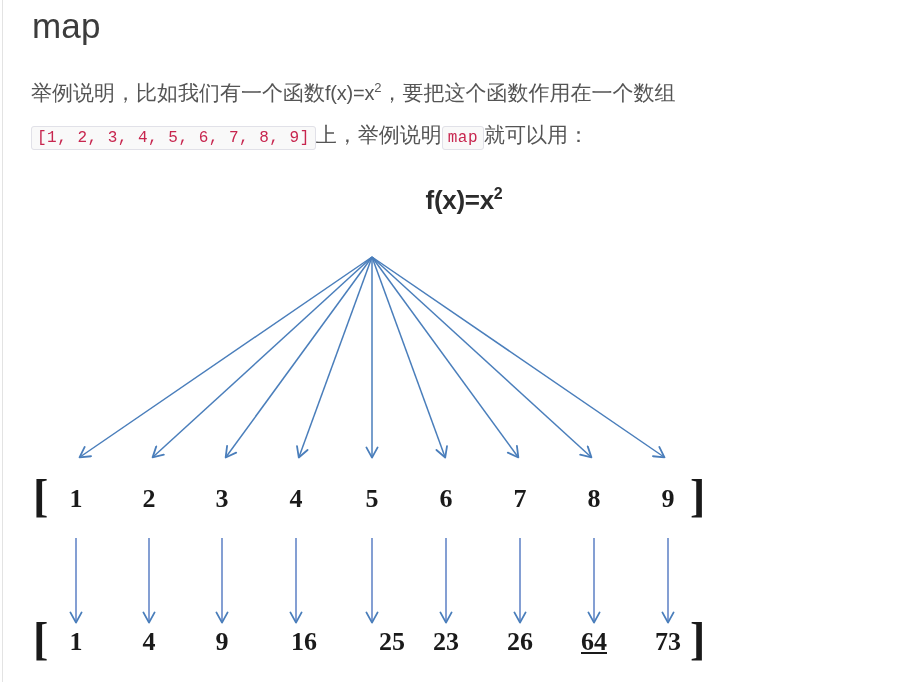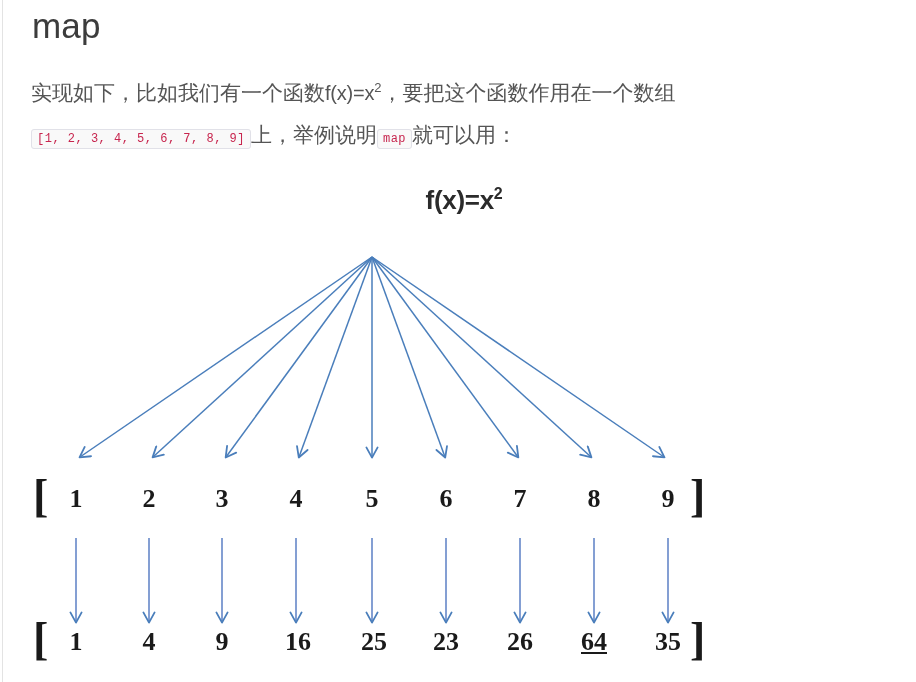--- a/index.html
+++ b/index.html
@@ -66,21 +66,21 @@
     color: #555555;
     letter-spacing: -0.2px;
   }
   .paragraph .math sup {
     font-size: 13px;
     vertical-align: super;
     line-height: 0;
   }
   code.inline-code {
     font-family: "Liberation Mono", "DejaVu Sans Mono", monospace;
-    font-size: 12px;
+    font-size: 16px;
     color: #c7254e;
     background: #f9f9f9;
     border: 1px solid #e1e1e8;
     border-radius: 3px;
     padding: 2px 5px;
     white-space: nowrap;
     letter-spacing: 0.5px;
   }
 
   
@@ -151,21 +151,21 @@
 </head>
 <body>
 
 <div class="page-edge-rule"></div>
 
 <div class="content">
 
   <h1 class="page-title">map</h1>
 
   <p class="paragraph">
-    <span>实现如下，比如我们有一个函数</span><span class="math"><span>f(x)=x</span><sup>2</sup></span><span>，要把这个函数作用在一个数组</span><code class="inline-code">[1, 2, 3, 4, 5, 6, 7, 8, 9]</code><span>上，举例说明</span><code class="inline-code">map</code><span>就可以用：</span>
+    <span>举例说明，比如我们有一个函数</span><span class="math"><span>f(x)=x</span><sup>2</sup></span><span>，要把这个函数作用在一个数组</span><code class="inline-code">[1, 2, 3, 4, 5, 6, 7, 8, 9]</code><span>上，举例说明</span><code class="inline-code">map</code><span>就可以用：</span>
   </p>
 
   <div class="diagram">
 
     <div class="fn-label"><span>f(x)=x</span><sup>2</sup></div>
 
     <svg width="916" height="497" viewBox="0 0 916 497">
       <defs>
         <marker id="vhead" viewBox="0 0 12 12" refX="9.5" refY="6" markerWidth="9" markerHeight="9" orient="auto-start-reverse">
           <path d="M 1 1 L 10 6 L 1 11" fill="none" stroke="#4a7ebb" stroke-width="1.6" stroke-linecap="round" stroke-linejoin="round"></path>
@@ -209,23 +209,23 @@
       <span class="cell" style="left:564px;">8</span>
       <span class="cell" style="left:638px;">9</span>
       <span class="bracket close">]</span>
     </div>
 
     <div class="array-row row-output">
       <span class="bracket open">[</span>
       <span class="cell" style="left:46px;">1</span>
       <span class="cell" style="left:119px;">4</span>
       <span class="cell" style="left:192px;">9</span>
-      <span class="cell" style="left:251px;text-align:right;">16</span>
-      <span class="cell" style="left:344px;">25</span>
+      <span class="cell" style="left:274px;">16</span>
+      <span class="cell" style="left:362px;">25</span>
       <span class="cell" style="left:416px;">23</span>
       <span class="cell" style="left:490px;">26</span>
       <span class="cell" style="left:564px;text-decoration:underline;">64</span>
-      <span class="cell" style="left:638px;">35</span>
+      <span class="cell" style="left:638px;">73</span>
       <span class="bracket close">]</span>
     </div>
 
   </div>
 </div>
 
 </body></html>

